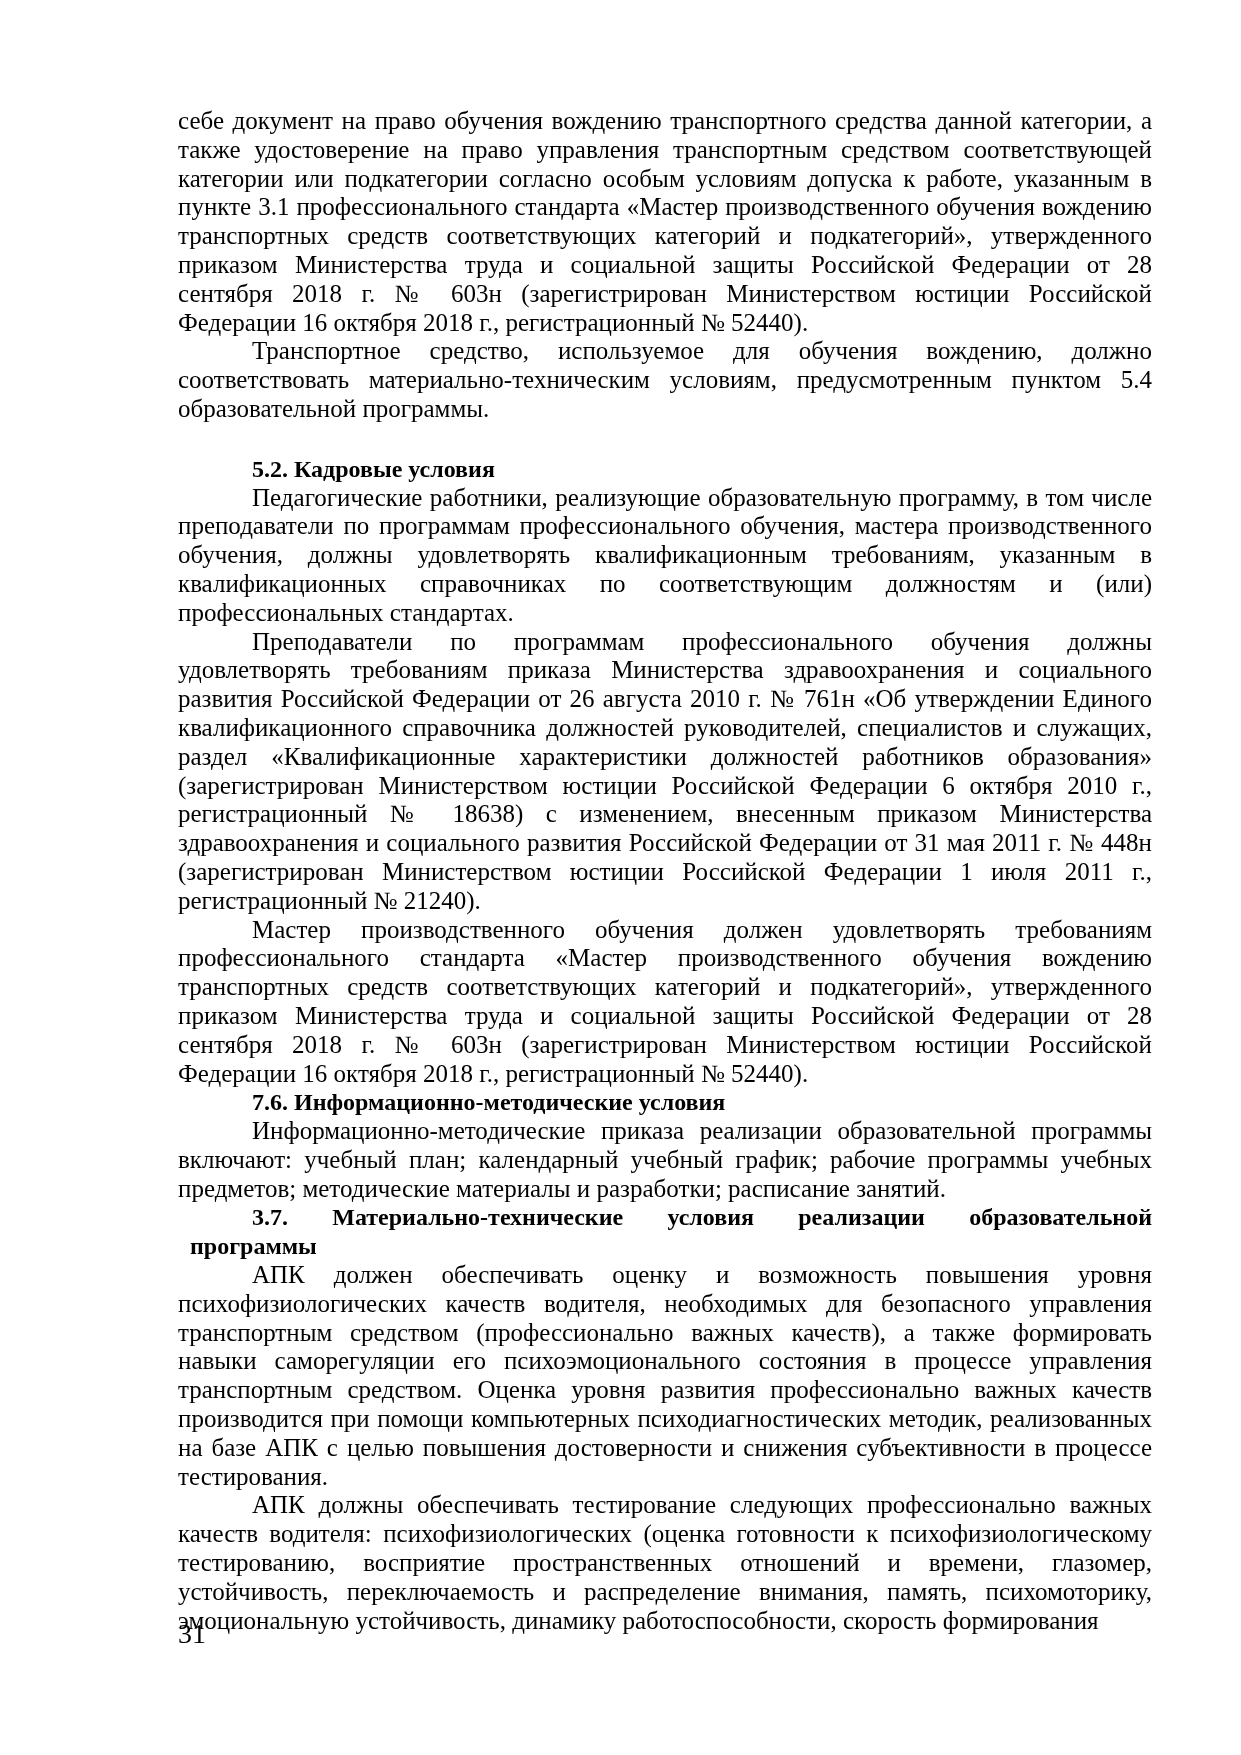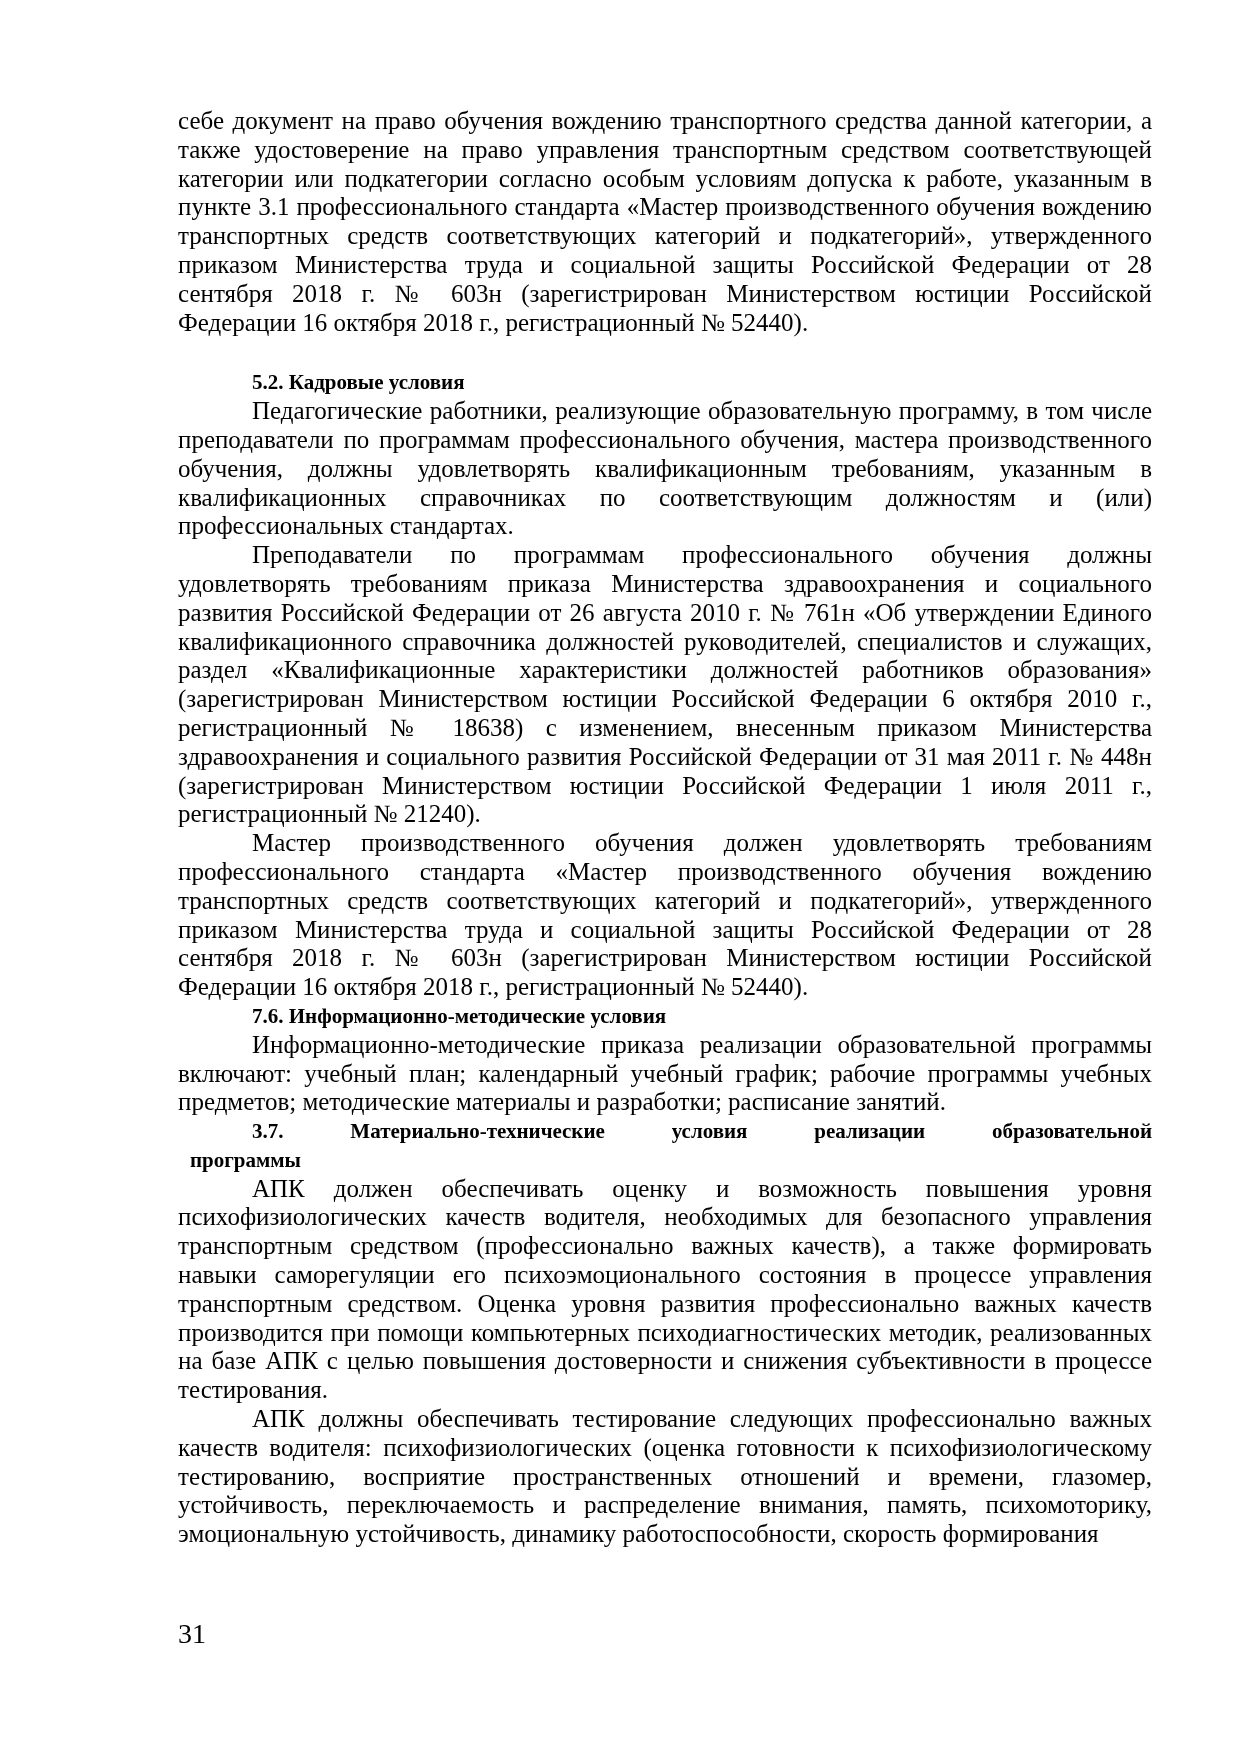--- a/index.html
+++ b/index.html
@@ -28,21 +28,21 @@
   }
   .para {
     text-indent: 74px;
     text-align: justify;
   }
   .para.no-indent { text-indent: 0; }
   .heading {
     font-weight: 700;
     text-indent: 74px;
     text-align: justify;
-    font-size: 21px;
+    font-size: 24px;
     line-height: 28.8px;
   }
   .space-above { margin-top: 31px; }
   .h-line1 {
     text-indent: 74px;
     text-align: justify;
     text-align-last: justify;
   }
   .h-line2 { text-indent: 0; text-align: left; margin-left: 12px; }
   .page-number {
@@ -53,20 +53,21 @@
     font-size: 28px;
     line-height: 28.8px;
   }
 </style>
 </head>
 <body>
 
 <div class="page">
   <main class="content">
     <p class="para no-indent">себе документ на право обучения вождению транспортного средства данной категории, а также удостоверение на право управления транспортным средством соответствующей категории или подкатегории согласно особым условиям допуска к работе, указанным в пункте 3.1 профессионального стандарта «Мастер производственного обучения вождению транспортных средств соответствующих категорий и подкатегорий», утвержденного приказом Министерства труда и социальной защиты Российской Федерации от 28 сентября 2018 г. №&nbsp;603н (зарегистрирован Министерством юстиции Российской Федерации 16 октября 2018 г., регистрационный №&nbsp;52440).</p>
+    <p class="para">Транспортное средство, используемое для обучения вождению, должно соответствовать материально-техническим условиям, предусмотренным пунктом&nbsp;5.4 образовательной программы.</p>
     <h2 class="heading space-above">5.2. Кадровые условия</h2>
     <p class="para">Педагогические работники, реализующие образовательную программу, в том числе преподаватели по программам профессионального обучения, мастера производственного обучения, должны удовлетворять квалификационным требованиям, указанным в квалификационных справочниках по соответствующим должностям и (или) профессиональных стандартах.</p>
     <p class="para">Преподаватели по программам профессионального обучения должны удовлетворять требованиям приказа Министерства здравоохранения и социального развития Российской Федерации от 26 августа 2010 г. №&nbsp;761н «Об утверждении Единого квалификационного справочника должностей руководителей, специалистов и служащих, раздел «Квалификационные характеристики должностей работников образования» (зарегистрирован Министерством юстиции Российской Федерации 6 октября 2010 г., регистрационный №&nbsp;18638) с изменением, внесенным приказом Министерства здравоохранения и социального развития Российской Федерации от 31 мая 2011 г. №&nbsp;448н (зарегистрирован Министерством юстиции Российской Федерации 1 июля 2011 г., регистрационный №&nbsp;21240).</p>
     <p class="para">Мастер производственного обучения должен удовлетворять требованиям профессионального стандарта «Мастер производственного обучения вождению транспортных средств соответствующих категорий и подкатегорий», утвержденного приказом Министерства труда и социальной защиты Российской Федерации от 28 сентября 2018 г. №&nbsp;603н (зарегистрирован Министерством юстиции Российской Федерации 16 октября 2018 г., регистрационный №&nbsp;52440).</p>
     <h2 class="heading">7.6. Информационно-методические условия</h2>
     <p class="para">Информационно-методические приказа реализации образовательной программы включают: учебный план; календарный учебный график; рабочие программы учебных предметов; методические материалы и разработки; расписание занятий.</p>
     <div class="heading">
       <div class="h-line1">3.7. Материально-технические условия реализации образовательной</div>
       <div class="h-line2">программы</div>
     </div>

